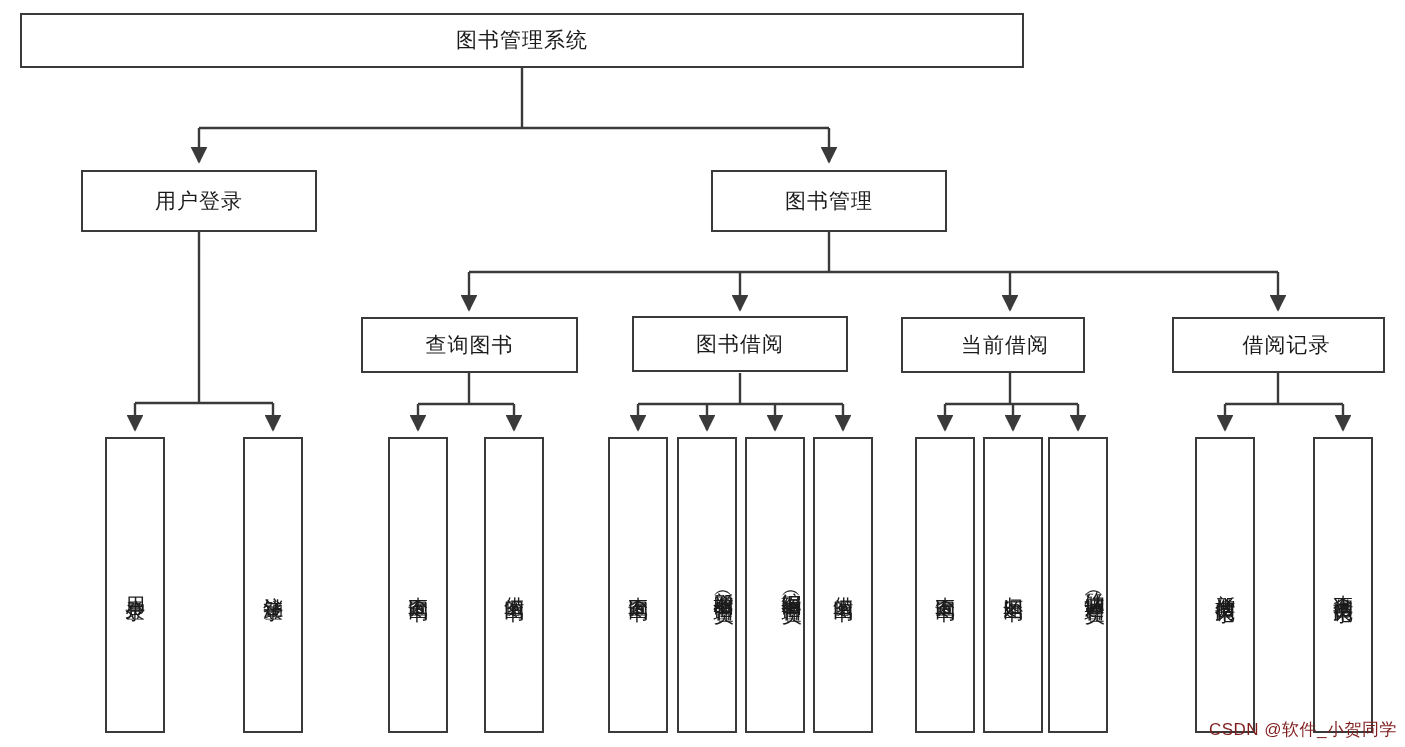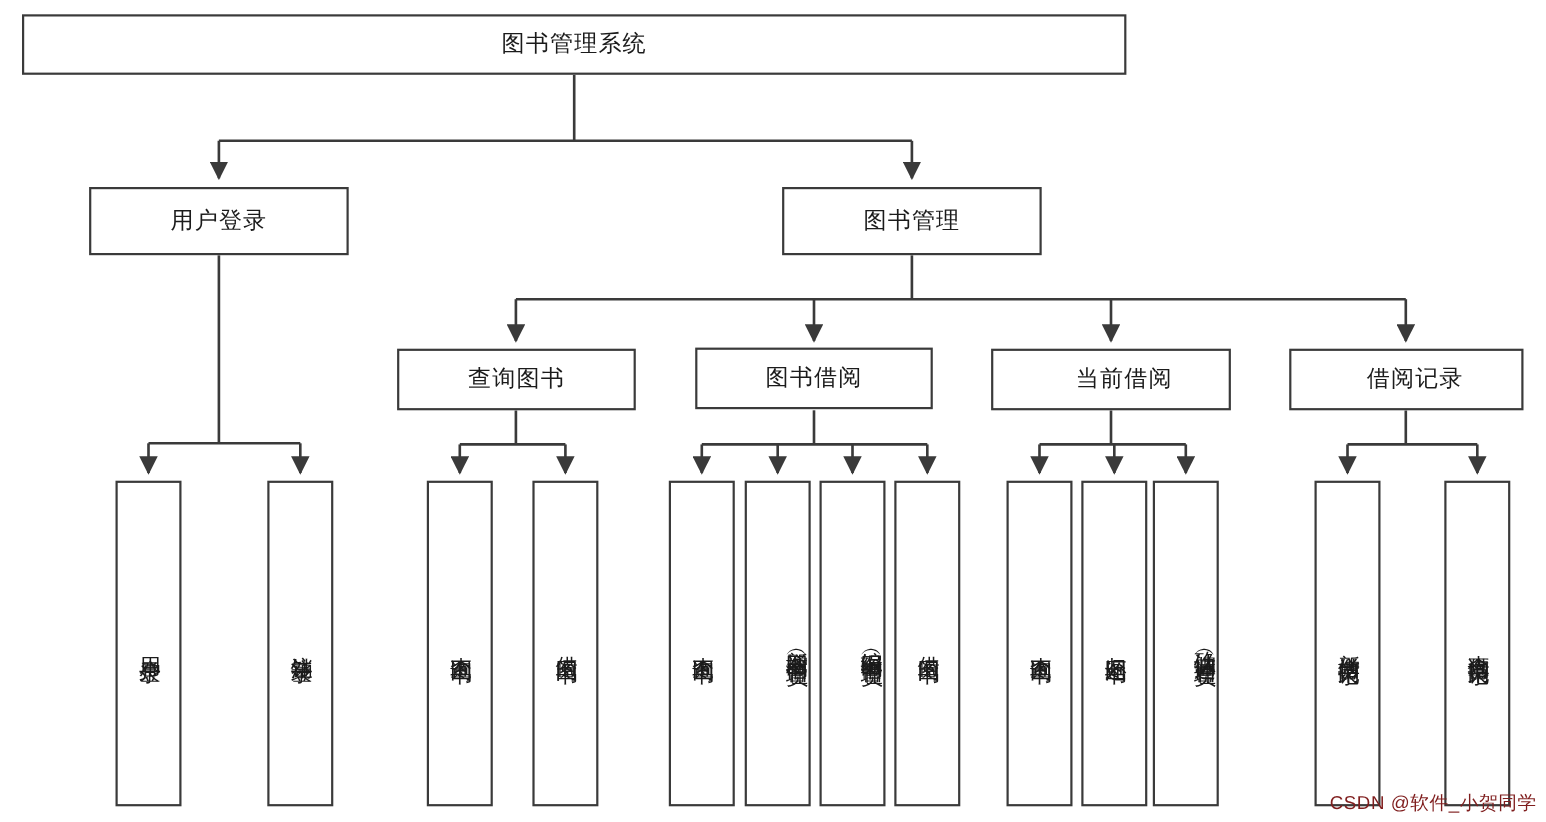--- a/index.html
+++ b/index.html
@@ -131,21 +131,21 @@
   <div class="node h" id="n-l2-1" style="left: 711px; top: 170px; width: 236px; height: 62px;">
     <span class="txt">图书管理</span>
   </div>
 
   <div class="node h" id="n-l3-0" style="left: 361px; top: 317px; width: 217px; height: 56px;">
     <span class="txt">查询图书</span>
   </div>
   <div class="node h" id="n-l3-1" style="left: 632px; top: 316px; width: 216px; height: 56px;">
     <span class="txt">图书借阅</span>
   </div>
-  <div class="node h" id="n-l3-2" style="left: 901px; top: 317px; width: 218px; height: 56px; padding-left: 24px;">
+  <div class="node h" id="n-l3-2" style="left: 901px; top: 317px; width: 184px; height: 56px; padding-left: 24px;">
     <span class="txt">当前借阅</span>
   </div>
   <div class="node h" id="n-l3-3" style="left: 1172px; top: 317px; width: 213px; height: 56px; padding-left: 16px;">
     <span class="txt">借阅记录</span>
   </div>
 
   <div class="node v mid" id="n-lf-0" style="left: 105px; top: 437px; width: 60px; height: 296px;">
     <span class="txt">用户登录</span>
   </div>
   <div class="node v mid" id="n-lf-1" style="left: 243px; top: 437px; width: 60px; height: 296px;">

